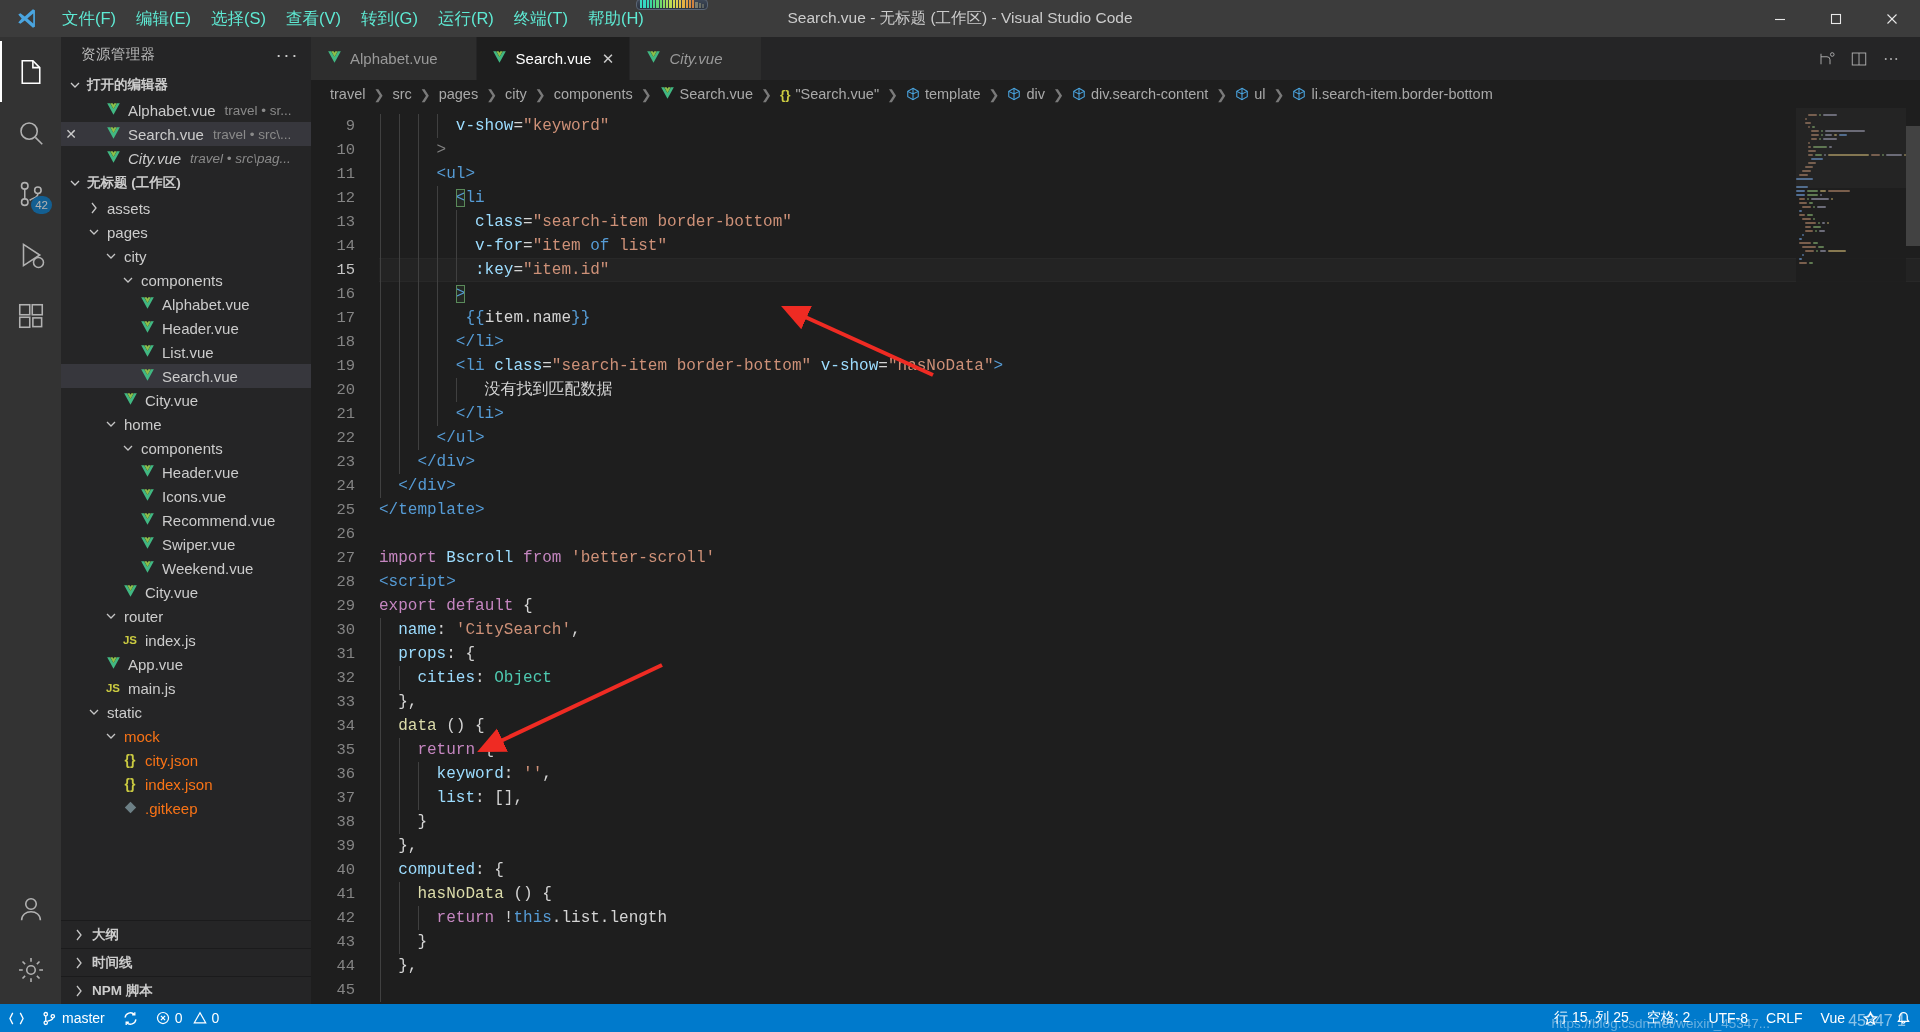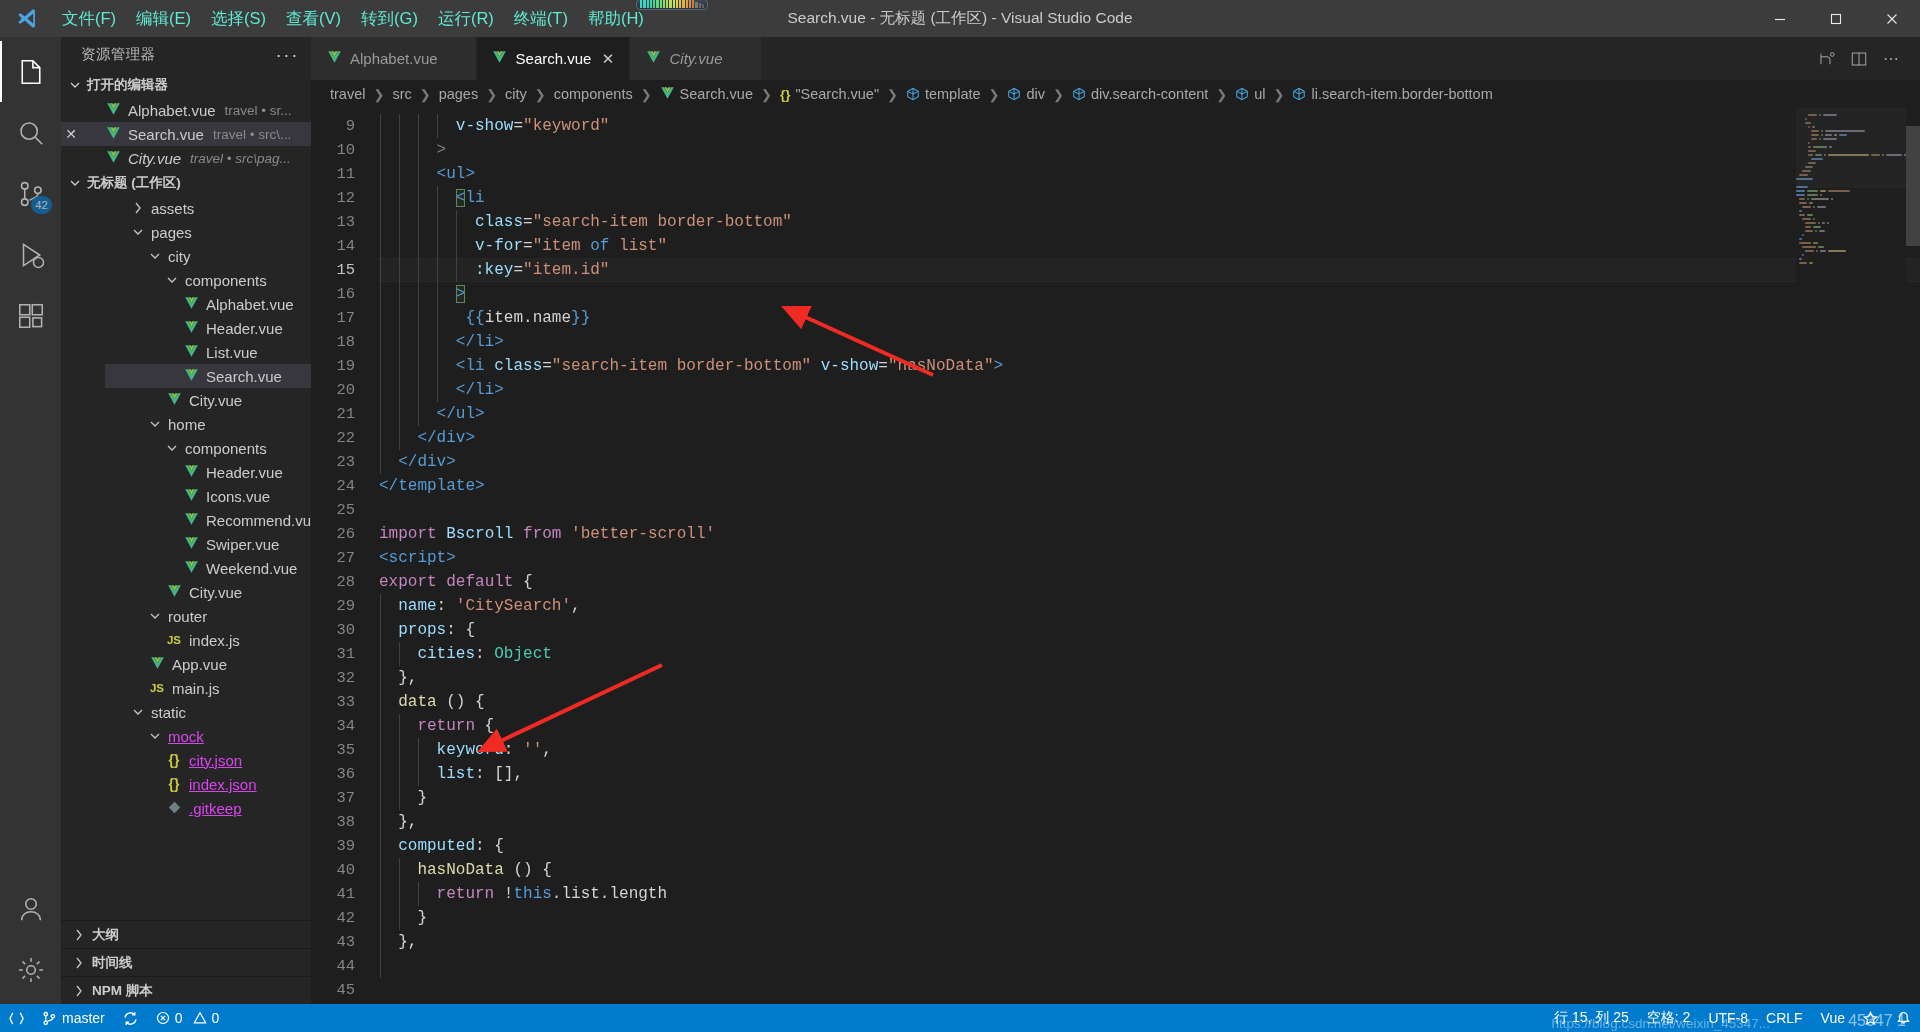--- a/index.html
+++ b/index.html
@@ -73,37 +73,37 @@
   }
   .sb-dots { margin-left:auto; color:#cccccc; font-size: 19px; line-height:10px; letter-spacing:1.5px; }
 
   .sb-section-head {
     height: 26px; display:flex; align-items:center; gap:4px;
     font-size: 13.5px; font-weight: bold; color:#cccccc; padding-left: 6px; cursor:pointer;
   }
   .chev { width:16px; height:16px; flex-shrink:0; display:inline-block; }
   .chev svg { width:16px; height:16px; stroke:#cccccc; fill:none; stroke-width:1.3; }
 
-  .tree { overflow: hidden; padding-left: 44px; }
+  .tree { overflow: hidden; }
   .row {
     height: 24px; display:flex; align-items:center; font-size: 15px; color:#cccccc;
     white-space: nowrap; cursor: pointer; position: relative; padding-right:4px;
   }
   .row.selected { background: #37373d; }
   .row .close-x { width: 20px; text-align:center; color:#cccccc; font-size: 14px; flex-shrink:0; }
   .row .spacer { flex-shrink:0; }
   .ficon { width: 20px; flex-shrink:0; display:flex; align-items:center; justify-content:center; }
   .vue-ico svg { width: 15px; height: 14px; }
   .js-ico { color:#cbcb41; font-size: 11.5px; font-weight: bold; font-family:"Liberation Sans",sans-serif; }
   .json-ico { color:#cbcb41; font-size: 14px; font-weight: bold; }
   .git-ico svg { width:13px;height:13px; }
   .fname { padding-left: 5px; }
   .fdesc { padding-left: 9px; color:#8a8a8a; font-size: 13.5px; }
   .italic .fname, .italic .fdesc { font-style: italic; }
-  .dim { color: #d946ef; text-decoration: underline; }
+  .dim { color: #f97316; }
 
   .sb-bottom { margin-top: auto; }
   .sb-collapsed {
     height: 28px; display:flex; align-items:center; gap:5px; padding-left:10px;
     font-size: 13.5px; font-weight:bold; color:#cccccc; border-top: 1px solid #1b1b1c; cursor:pointer;
   }
 
   
   .editor { flex:1; display:flex; flex-direction:column; min-width:0; background:#1e1e1e; }
   .tabbar { height: 43px; background:#252526; display:flex; align-items:stretch; position:relative; }
@@ -796,20 +796,21 @@
             <div class="cline"><span class="ind" style="left:0.5px"></span><span class="ind" style="left:19.74px"></span><span class="ind" style="left:38.980000000000004px"></span><span class="t-cn">      </span><span class="t-punc">&gt;</span></div>
             <div class="cline"><span class="ind" style="left:0.5px"></span><span class="ind" style="left:19.74px"></span><span class="ind" style="left:38.980000000000004px"></span><span class="t-cn">      </span><span class="t-tag">&lt;ul&gt;</span></div>
             <div class="cline"><span class="ind" style="left:0.5px"></span><span class="ind" style="left:19.74px"></span><span class="ind" style="left:38.980000000000004px"></span><span class="ind" style="left:58.22px"></span><span class="t-cn">        </span><span class="t-tag bracket-hl">&lt;</span><span class="t-tag">li</span></div>
             <div class="cline"><span class="ind" style="left:0.5px"></span><span class="ind" style="left:19.74px"></span><span class="ind" style="left:38.980000000000004px"></span><span class="ind" style="left:58.22px"></span><span class="ind" style="left:77.46px"></span><span class="t-cn">          </span><span class="t-attr">class</span><span class="t-cn">=</span><span class="t-str">"search-item border-bottom"</span></div>
             <div class="cline"><span class="ind" style="left:0.5px"></span><span class="ind" style="left:19.74px"></span><span class="ind" style="left:38.980000000000004px"></span><span class="ind" style="left:58.22px"></span><span class="ind" style="left:77.46px"></span><span class="t-cn">          </span><span class="t-attr">v-for</span><span class="t-cn">=</span><span class="t-str">"item </span><span class="t-kw2">of</span><span class="t-str"> list"</span></div>
             <div class="cline cur"><span class="ind" style="left:0.5px"></span><span class="ind" style="left:19.74px"></span><span class="ind" style="left:38.980000000000004px"></span><span class="ind" style="left:58.22px"></span><span class="ind" style="left:77.46px"></span><span class="t-cn">          </span><span class="t-attr">:key</span><span class="t-cn">=</span><span class="t-str">"item.id"</span></div>
             <div class="cline"><span class="ind" style="left:0.5px"></span><span class="ind" style="left:19.74px"></span><span class="ind" style="left:38.980000000000004px"></span><span class="ind" style="left:58.22px"></span><span class="t-cn">        </span><span class="t-tag bracket-hl">&gt;</span></div>
             <div class="cline"><span class="ind" style="left:0.5px"></span><span class="ind" style="left:19.74px"></span><span class="ind" style="left:38.980000000000004px"></span><span class="ind" style="left:58.22px"></span><span class="t-cn">         </span><span class="t-mustache">{{</span><span class="t-cn">item.name</span><span class="t-mustache">}}</span></div>
             <div class="cline"><span class="ind" style="left:0.5px"></span><span class="ind" style="left:19.74px"></span><span class="ind" style="left:38.980000000000004px"></span><span class="ind" style="left:58.22px"></span><span class="t-cn">        </span><span class="t-tag">&lt;/li&gt;</span></div>
             <div class="cline"><span class="ind" style="left:0.5px"></span><span class="ind" style="left:19.74px"></span><span class="ind" style="left:38.980000000000004px"></span><span class="ind" style="left:58.22px"></span><span class="t-cn">        </span><span class="t-tag">&lt;li </span><span class="t-attr">class</span><span class="t-cn">=</span><span class="t-str">"search-item border-bottom"</span><span class="t-cn"> </span><span class="t-attr">v-show</span><span class="t-cn">=</span><span class="t-str">"hasNoData"</span><span class="t-tag">&gt;</span></div>
+            <div class="cline"><span class="ind" style="left:0.5px"></span><span class="ind" style="left:19.74px"></span><span class="ind" style="left:38.980000000000004px"></span><span class="ind" style="left:58.22px"></span><span class="ind" style="left:77.46px"></span><span class="t-cn">           没有找到匹配数据</span></div>
             <div class="cline"><span class="ind" style="left:0.5px"></span><span class="ind" style="left:19.74px"></span><span class="ind" style="left:38.980000000000004px"></span><span class="ind" style="left:58.22px"></span><span class="t-cn">        </span><span class="t-tag">&lt;/li&gt;</span></div>
             <div class="cline"><span class="ind" style="left:0.5px"></span><span class="ind" style="left:19.74px"></span><span class="ind" style="left:38.980000000000004px"></span><span class="t-cn">      </span><span class="t-tag">&lt;/ul&gt;</span></div>
             <div class="cline"><span class="ind" style="left:0.5px"></span><span class="ind" style="left:19.74px"></span><span class="t-cn">    </span><span class="t-tag">&lt;/div&gt;</span></div>
             <div class="cline"><span class="ind" style="left:0.5px"></span><span class="t-cn">  </span><span class="t-tag">&lt;/div&gt;</span></div>
             <div class="cline"><span class="t-tag">&lt;/template&gt;</span></div>
             <div class="cline"></div>
             <div class="cline"><span class="t-kw">import</span><span class="t-cn"> </span><span class="t-var">Bscroll</span><span class="t-cn"> </span><span class="t-kw">from</span><span class="t-cn"> </span><span class="t-str">'better-scroll'</span></div>
             <div class="cline"><span class="t-tag">&lt;script&gt;</span></div>
             <div class="cline"><span class="t-kw">export</span><span class="t-cn"> </span><span class="t-kw">default</span><span class="t-cn"> {</span></div>
             <div class="cline"><span class="ind" style="left:0.5px"></span><span class="t-cn">  </span><span class="t-var">name</span><span class="t-cn">: </span><span class="t-str">'CitySearch'</span><span class="t-cn">,</span></div>

